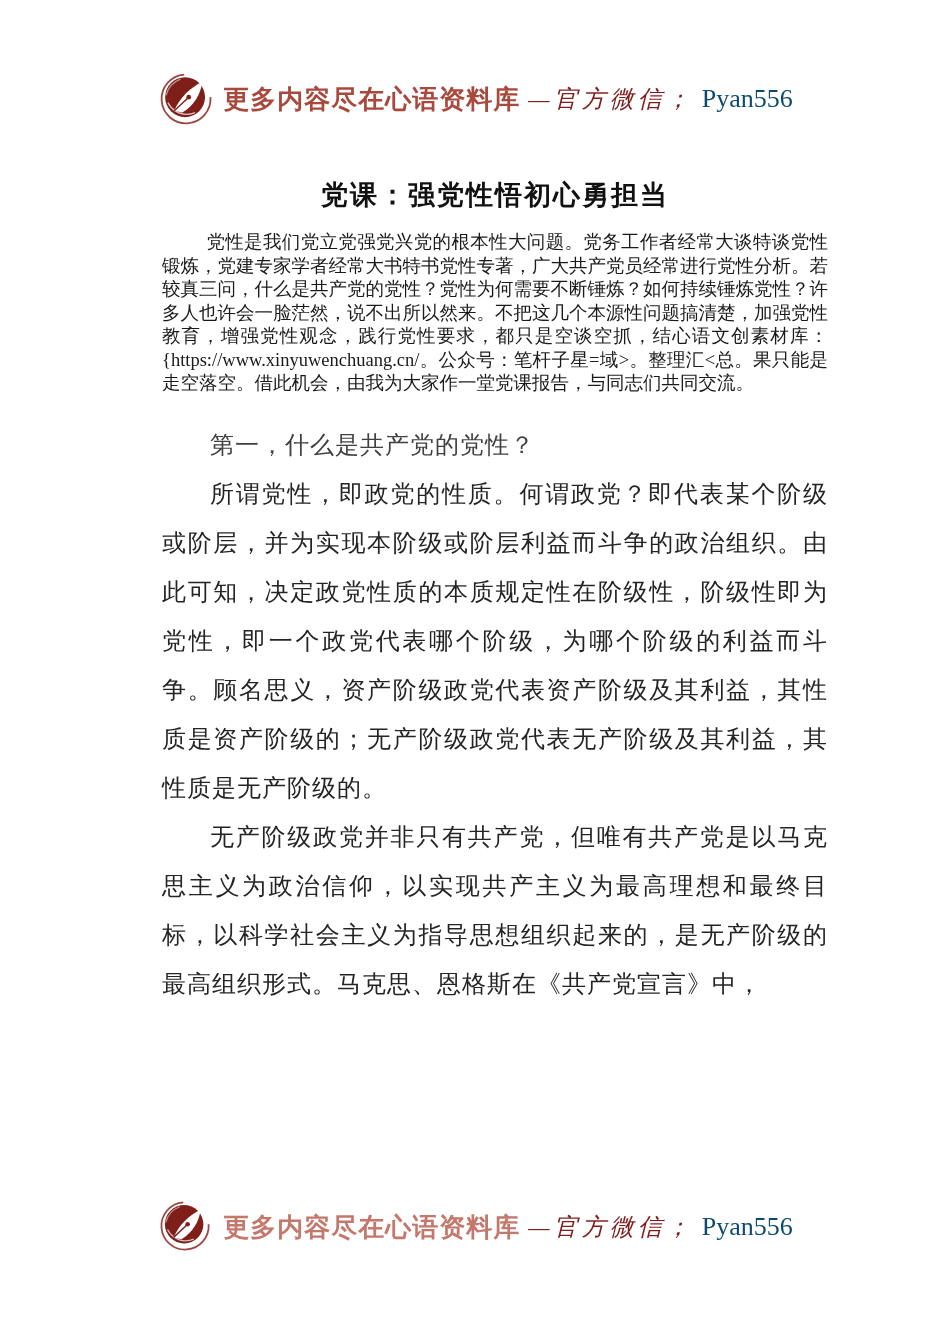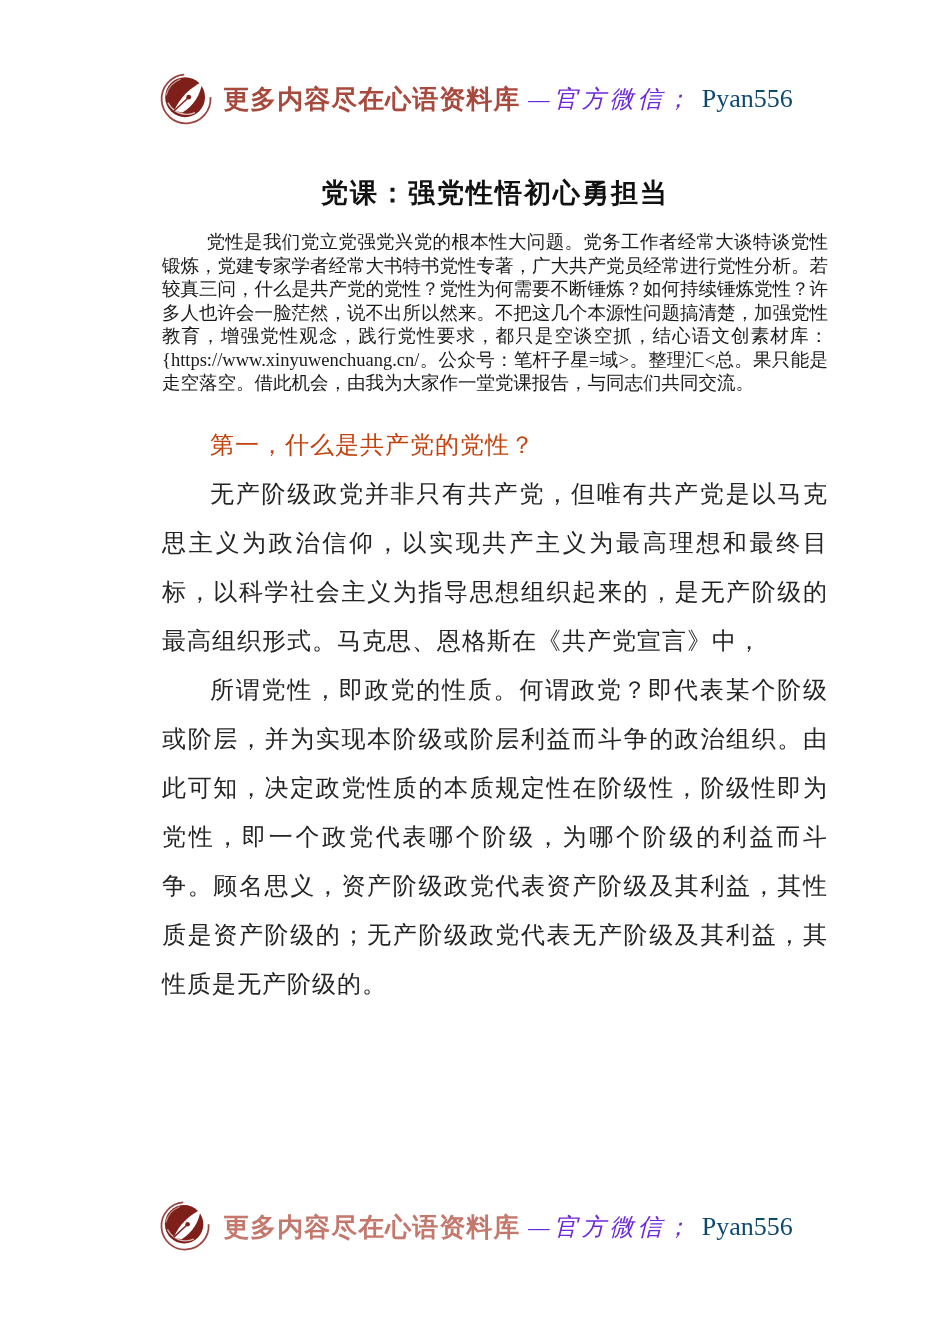--- a/index.html
+++ b/index.html
@@ -34,38 +34,38 @@
     font-size: 26px;
     letter-spacing: 1px;
     color: #a8493d;
   }
   .wm.footer .brand { color: #c4786c; }
   .wm .channel {
     font-family: "Liberation Serif", "DejaVu Serif", serif;
     font-style: italic;
     font-size: 24px;
     letter-spacing: 4px;
-    color: #6d28d9;
+    color: #7f1d1d;
   }
   .wm .wxid {
     font-family: Liberation Serif, serif;
     font-size: 26px;
     color: #0c4a6e;
   }
 
   
   .content {
     position: absolute;
     top: 178px;
     left: 145px;
     width: 666px;
   }
   .doc-title {
     text-align: center;
-    font-family: Liberation Mono, monospace;
+    font-family: Liberation Serif, serif;
     font-weight: bold;
     font-size: 27px;
     line-height: 34px;
     color: #111111;
     letter-spacing: 2px;
   }
   .salutation {
     margin-top: 42px;
     font-size: 22px;
     line-height: 28px;
@@ -78,21 +78,21 @@
     text-align: justify;
     text-indent: 2.4em;
     color: #1a1a1a;
   }
   .section-heading {
     margin-top: 25px;
     font-size: 24px;
     line-height: 49px;
     text-indent: 2em;
     letter-spacing: 1px;
-    color: #c2410c;
+    color: #404040;
   }
   .para-large {
     font-size: 24px;
     line-height: 49px;
     text-align: justify;
     text-indent: 2em;
     letter-spacing: 1px;
     color: #242424;
   }
 </style>
@@ -115,22 +115,22 @@
     </span>
     <span class="brand">更多内容尽在心语资料库</span>
     <span class="channel">—官方微信；</span>
     <span class="wxid">Pyan556</span>
   </div>
 
   <div class="content">
     <div class="doc-title">党课：强党性悟初心勇担当</div>
     <p class="para-intro">党性是我们党立党强党兴党的根本性大问题。党务工作者经常大谈特谈党性锻炼，党建专家学者经常大书特书党性专著，广大共产党员经常进行党性分析。若较真三问，什么是共产党的党性？党性为何需要不断锤炼？如何持续锤炼党性？许多人也许会一脸茫然，说不出所以然来。不把这几个本源性问题搞清楚，加强党性教育，增强党性观念，践行党性要求，都只是空谈空抓，结心语文创素材库：{https://www.xinyuwenchuang.cn/。公众号：笔杆子星=域&gt;。整理汇&lt;总。果只能是走空落空。借此机会，由我为大家作一堂党课报告，与同志们共同交流。</p>
     <div class="section-heading">第一，什么是共产党的党性？</div>
+    <p class="para-large">所谓党性，即政党的性质。何谓政党？即代表某个阶级或阶层，并为实现本阶级或阶层利益而斗争的政治组织。由此可知，决定政党性质的本质规定性在阶级性，阶级性即为党性，即一个政党代表哪个阶级，为哪个阶级的利益而斗争。顾名思义，资产阶级政党代表资产阶级及其利益，其性质是资产阶级的；无产阶级政党代表无产阶级及其利益，其性质是无产阶级的。</p>
     <p class="para-large">无产阶级政党并非只有共产党，但唯有共产党是以马克思主义为政治信仰，以实现共产主义为最高理想和最终目标，以科学社会主义为指导思想组织起来的，是无产阶级的最高组织形式。马克思、恩格斯在《共产党宣言》中，</p>
-    <p class="para-large">所谓党性，即政党的性质。何谓政党？即代表某个阶级或阶层，并为实现本阶级或阶层利益而斗争的政治组织。由此可知，决定政党性质的本质规定性在阶级性，阶级性即为党性，即一个政党代表哪个阶级，为哪个阶级的利益而斗争。顾名思义，资产阶级政党代表资产阶级及其利益，其性质是资产阶级的；无产阶级政党代表无产阶级及其利益，其性质是无产阶级的。</p>
   </div>
 
   <div class="wm footer">
     <span class="logo">
       <svg viewBox="0 0 64 64" width="56" height="56" aria-hidden="true">
         <path d="M30 5 A27 27 0 1 0 59 30" fill="none" stroke="#8b2420" stroke-width="2" opacity="0.85"></path>
         <circle cx="31" cy="30" r="22" fill="#7e1f1a"></circle>
         <path d="M12 36 C18 47 30 52 42 47" fill="none" stroke="#ffffff" stroke-width="1.6" opacity="0.7"></path>
         <path d="M10 28 C12 20 18 13 26 10" fill="none" stroke="#ffffff" stroke-width="1.4" opacity="0.5"></path>
         <path d="M19 45 C25 31 36 20 50 13 C48 27 41 39 28 47 Z" fill="#ffffff"></path>

